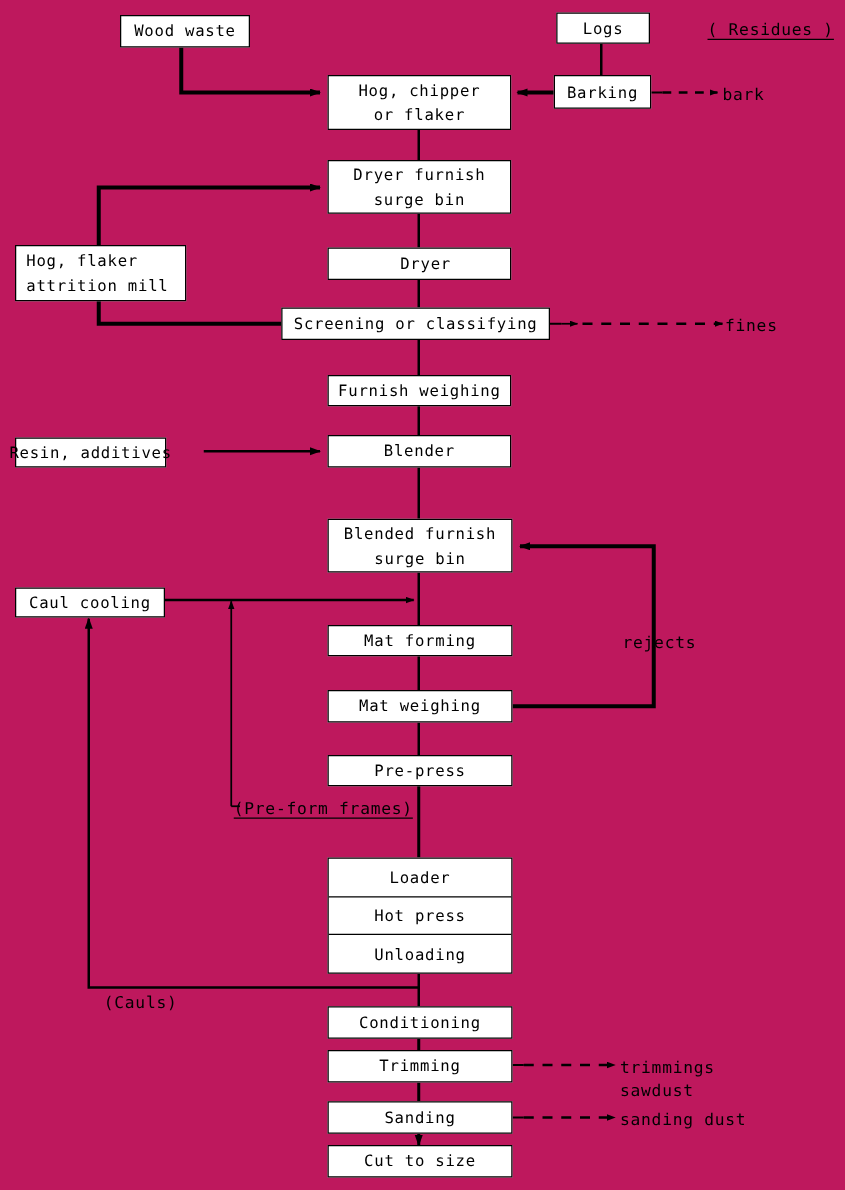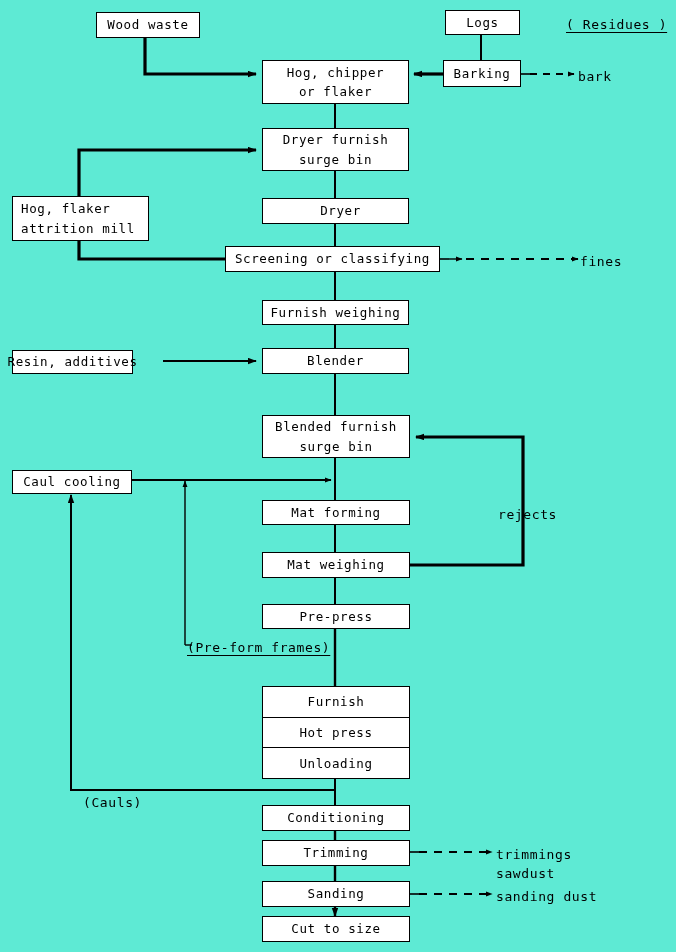--- a/index.html
+++ b/index.html
@@ -5,21 +5,21 @@
 <style>
   html, body {
     margin: 0;
     padding: 0;
     background: #ffffff;
   }
   #canvas {
     position: relative;
     width: 676px;
     height: 952px;
-    background: #5eead4;
+    background: #be185d;
     font-family: "DejaVu Sans Mono", "Liberation Mono", monospace;
     overflow: hidden;
   }
   svg.wires {
     position: absolute;
     left: 0;
     top: 0;
     width: 676px;
     height: 952px;
     pointer-events: none;
@@ -229,21 +229,21 @@
   </div>
 
   <div class="node" style="left:262px; top:604px; width:148px; height:25px;">
     <span class="ln">Pre-press</span>
   </div>
 
   <div class="label underlined" style="left:187px; top:638px;">(Pre-form frames)</div>
 
   <div class="stack" style="left:262px; top:686px; width:148px; height:93px;">
     <div class="cell">
-      <span>Furnish</span>
+      <span>Loader</span>
     </div>
     <div class="cell">
       <span>Hot press</span>
     </div>
     <div class="cell">
       <span>Unloading</span>
     </div>
   </div>
 
   <div class="label" style="left:83px; top:793px;">(Cauls)</div>

